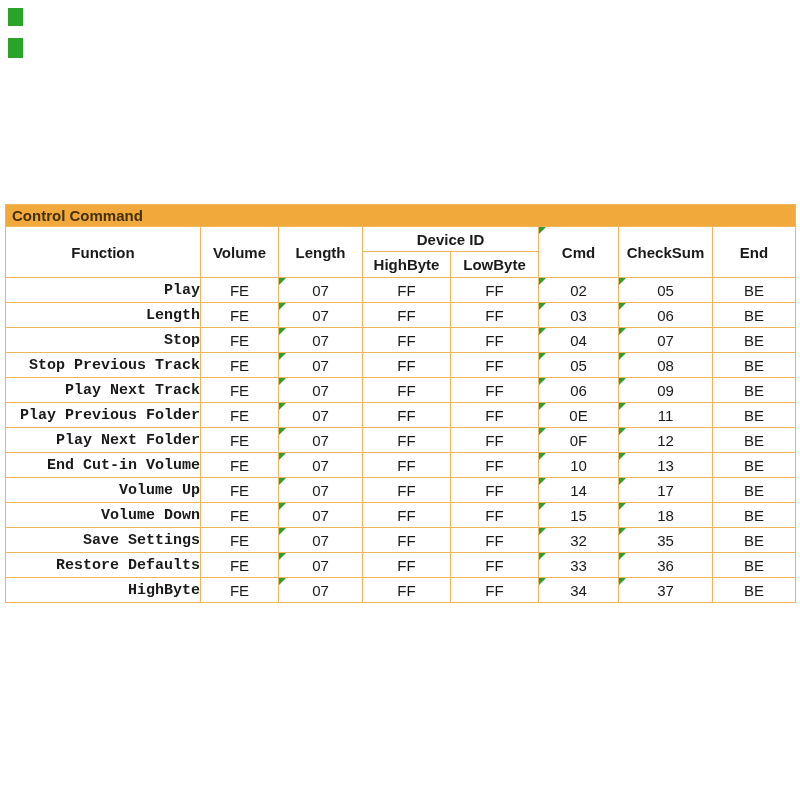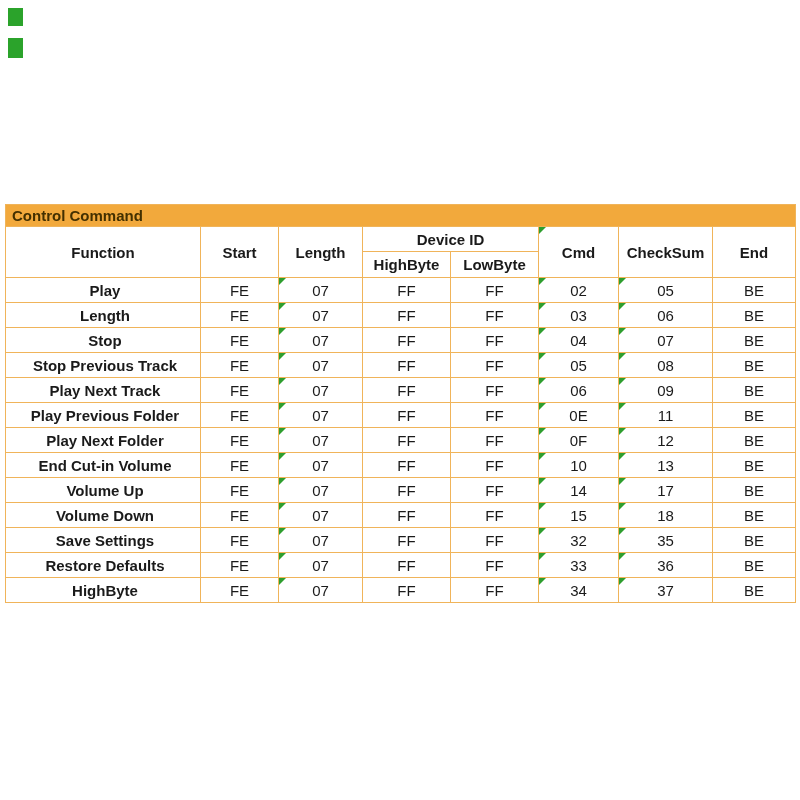--- a/index.html
+++ b/index.html
@@ -28,21 +28,21 @@
     background:var(--title-bg,#f2a93c);
     color:var(--title-text,#433000);
     font-weight:bold;
     text-align:left;
     padding:2px 0 2px 6px;
     height:18px;
     font-size:15px;
   }
   th{font-weight:bold;text-align:center;background:#ffffff;}
   th.sub{height:26px;}
-  td.fn{text-align:center;font-weight:bold;padding-left:4px;}
+  td.fn{text-align:right;font-weight:bold;padding-left:4px;font-family:Liberation Mono, monospace;}
   td.val{text-align:center;font-weight:normal;}
   .tri{
     position:absolute;top:0;left:0;width:0;height:0;
     border-top:7px solid var(--triangle-green,#2e9e2e);
     border-right:7px solid transparent;
   }
 </style>
 </head>
 <body>
 
@@ -59,21 +59,21 @@
       <col style="width:80px">
     <col style="width:94px">
       <col style="width:83px">
   </colgroup>
   <tbody>
     <tr class="title-row">
       <td colspan="8">Control Command</td>
     </tr>
     <tr>
       <th rowspan="2">Function</th>
-      <th rowspan="2">Start</th>
+      <th rowspan="2">Volume</th>
       <th rowspan="2">Length</th>
       <th colspan="2">Device ID</th>
       <th rowspan="2"><span class="tri"></span><span>Cmd</span></th>
       <th rowspan="2">CheckSum</th>
       <th rowspan="2">End</th>
     </tr>
     <tr>
       <th class="sub">HighByte</th>
       <th class="sub">LowByte</th>
     </tr>

